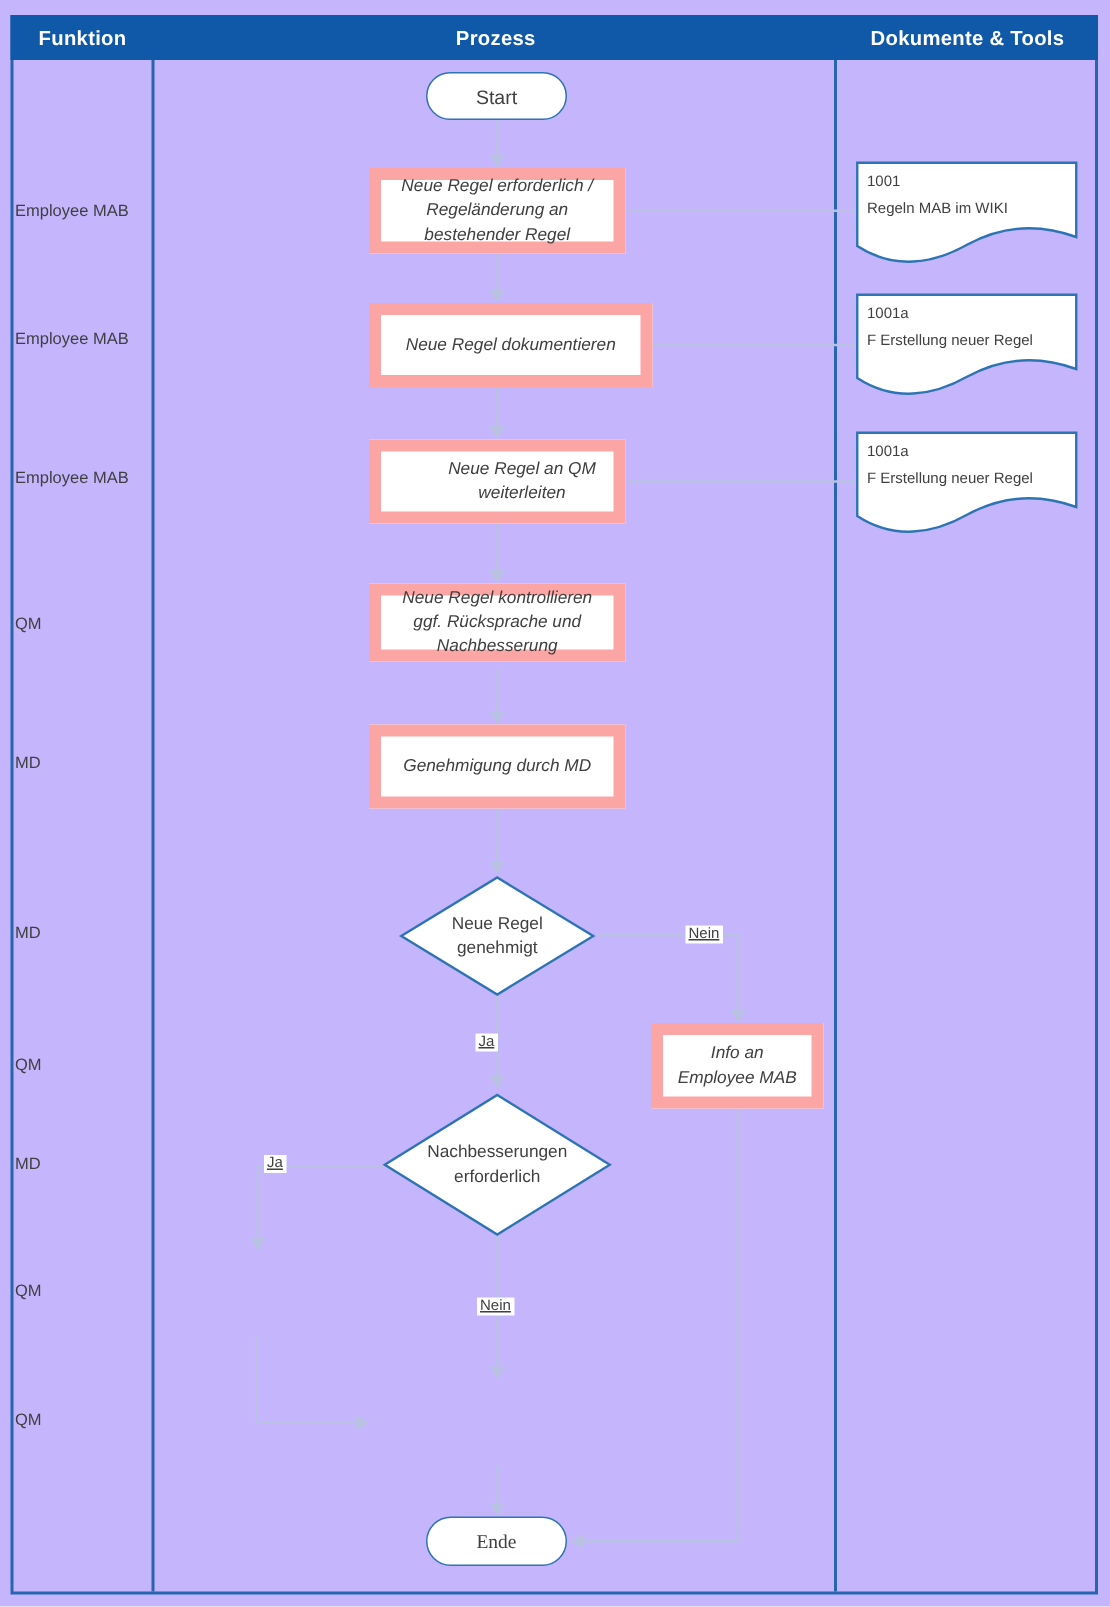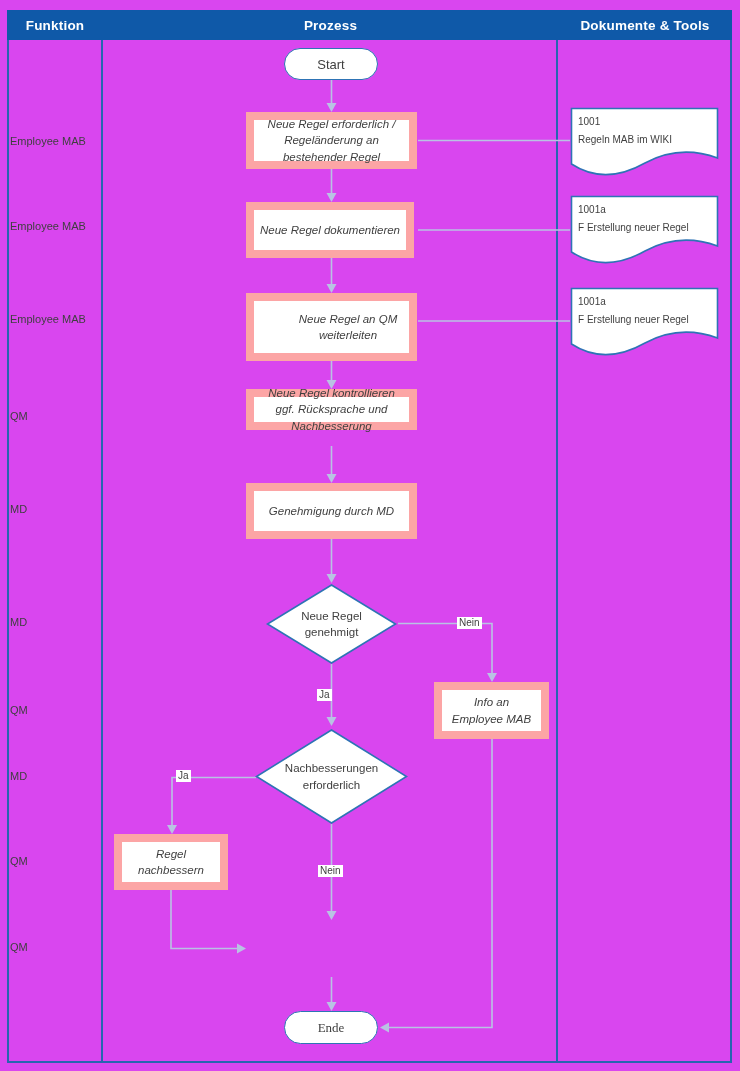--- a/index.html
+++ b/index.html
@@ -1,37 +1,37 @@
 <!DOCTYPE html>
 <html><head>
 <meta charset="utf-8">
 <style>
   html,body{margin:0;padding:0;background:#ffffff;}
-  .page{position:relative;width:740px;height:1071px;background:#d946ef;
+  .page{position:relative;width:740px;height:1071px;background:#c4b5fd;
         font-family:"Liberation Sans", sans-serif;color:#3f3f3f;overflow:hidden;}
   .frame{position:absolute;left:7px;top:10px;width:721px;height:1049px;
          border:2px solid #2765b0;z-index:0;}
   .divider{position:absolute;top:40px;width:2px;height:1021px;background:#2765b0;z-index:0;}
   .header{position:absolute;left:7px;top:10px;width:725px;height:30px;background:#0f59a8;z-index:2;}
   .hdr-cell{position:absolute;top:0;height:30px;display:flex;align-items:center;justify-content:center;
             color:#ffffff;font-weight:bold;font-size:13.5px;letter-spacing:.2px;}
   .connectors{position:absolute;left:0;top:0;z-index:1;}
   .lane-label{position:absolute;left:10px;width:92px;font-size:11px;line-height:13px;z-index:2;}
   .rect{position:absolute;background:#ffffff;border:8px solid #fca5a5;box-sizing:border-box;
         display:flex;align-items:center;justify-content:center;text-align:center;
         font-size:11.5px;line-height:1.4;padding:2px 6px;z-index:2;font-style:italic;}
   .oval{position:absolute;background:#ffffff;border:1.5px solid #2e74b5;border-radius:17px;
         box-sizing:border-box;display:flex;align-items:center;justify-content:center;
         font-size:13px;z-index:2;}
   .shape-svg{position:absolute;z-index:2;}
   .diamond-text{position:absolute;display:flex;align-items:center;justify-content:center;
         text-align:center;font-size:11.5px;line-height:1.4;z-index:3;}
   .doc-text{position:absolute;font-size:10px;line-height:18px;z-index:3;text-align:left;}
   .edge-label{position:absolute;background:#ffffff;font-size:10px;line-height:12px;
-        padding:0 2px;z-index:3;text-align:left;}
+        padding:0 2px;z-index:3;text-align:left;text-decoration:underline;}
 </style>
 </head>
 <body>
 
 <div class="page">
 
   <div class="frame"></div>
   <div class="divider" style="left:101px;"></div>
   <div class="divider" style="left:556px;"></div>
 
@@ -85,26 +85,25 @@
   <div class="lane-label" style="top:616px;">MD</div>
   <div class="lane-label" style="top:704px;">QM</div>
   <div class="lane-label" style="top:770px;">MD</div>
   <div class="lane-label" style="top:855px;">QM</div>
   <div class="lane-label" style="top:941px;">QM</div>
 
   <div class="oval" style="left:284px;top:48px;width:94px;height:32px;">Start</div>
   <div class="oval" style="left:284px;top:1011px;width:94px;height:33px;font-family:Liberation Serif, serif;">Ende</div>
 
   <div class="rect" style="left:246px;top:112px;width:171px;height:57px;">Neue Regel erforderlich / Regeländerung an bestehender Regel</div>
-  <div class="rect" style="left:246px;top:202px;width:168px;height:56px;">Neue Regel dokumentieren</div>
-  <div class="rect" style="left:246px;top:293px;width:171px;height:68px;padding-left:39px;">Neue Regel an QM weiterleiten</div>
-  <div class="rect" style="left:246px;top:389px;width:171px;height:41px;">Neue Regel kontrollieren ggf. Rücksprache und Nachbesserung</div>
+  <div class="rect" style="left:246px;top:202px;width:189px;height:56px;">Neue Regel dokumentieren</div>
+  <div class="rect" style="left:246px;top:293px;width:171px;height:56px;padding-left:39px;">Neue Regel an QM weiterleiten</div>
+  <div class="rect" style="left:246px;top:389px;width:171px;height:52px;">Neue Regel kontrollieren ggf. Rücksprache und Nachbesserung</div>
   <div class="rect" style="left:246px;top:483px;width:171px;height:56px;">Genehmigung durch MD</div>
   <div class="rect" style="left:434px;top:682px;width:115px;height:57px;">Info an Employee MAB</div>
-  <div class="rect" style="left:114px;top:834px;width:114px;height:56px;">Regel nachbessern</div>
 
   <svg class="shape-svg" style="left:265px;top:583px;" width="133" height="82">
     <polygon points="66.5,2 130.5,41 66.5,80 2.5,41" fill="#ffffff" stroke="#2e74b5" stroke-width="1.6"></polygon>
   </svg>
   <div class="diamond-text" style="left:277px;top:597px;width:109px;height:54px;">Neue Regel genehmigt</div>
 
   <svg class="shape-svg" style="left:254px;top:728px;" width="155" height="97">
     <polygon points="77.5,2 152.5,48.5 77.5,95 2.5,48.5" fill="#ffffff" stroke="#2e74b5" stroke-width="1.6"></polygon>
   </svg>
   <div class="diamond-text" style="left:263px;top:749px;width:137px;height:55px;">Nachbesserungen erforderlich</div>

